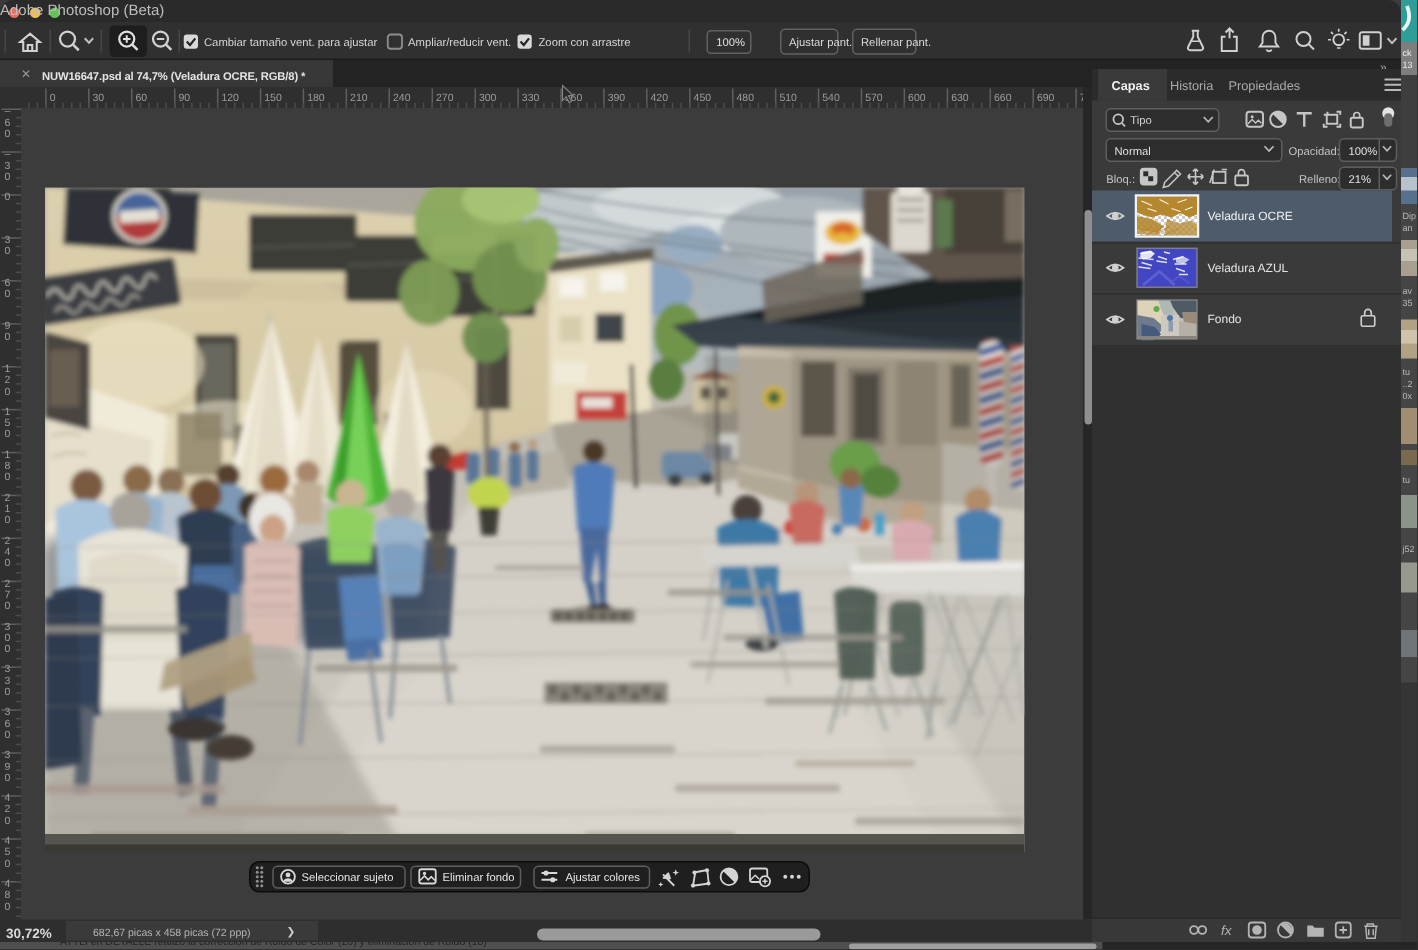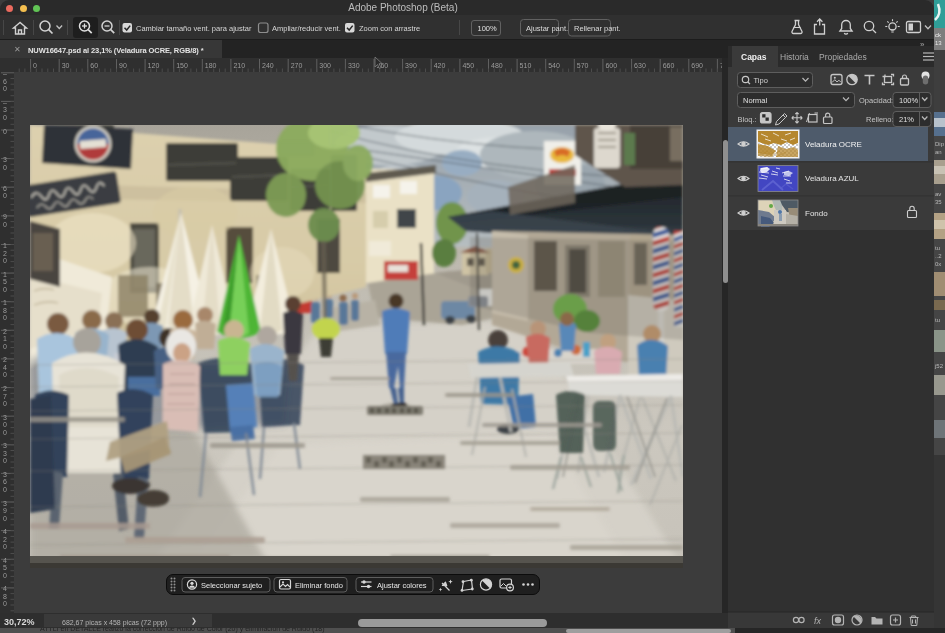--- a/index.html
+++ b/index.html
@@ -39,21 +39,21 @@
     <text x="1" y="368" font-size="6" fill="#b8b8b8">j52</text>
     <rect x="0" y="375" width="11" height="20" fill="#98988e"></rect>
     <rect x="0" y="420" width="11" height="18" fill="#6e7478"></rect>
     <rect x="0" y="455" width="11" height="178" fill="#353535"></rect>
   </svg>
 
   <div class="abs" style="left:0;top:0;width:934px;height:15px;background:#2a2a2a;border-radius:9px 9px 0 0;"></div>
   <div class="abs" style="left:6px;top:4.5px;width:7px;height:7px;border-radius:50%;background:#ec6a5e;"></div>
   <div class="abs" style="left:19.5px;top:4.5px;width:7px;height:7px;border-radius:50%;background:#f4bf4f;"></div>
   <div class="abs" style="left:33px;top:4.5px;width:7px;height:7px;border-radius:50%;background:#61c455;"></div>
-  <div class="abs" style="left:0;top:2px;width:806px;text-align:center;font-size:10px;color:#bdbdbd;">Adobe Photoshop (Beta)</div>
+  <div class="abs" style="left:0;top:2px;width:806px;text-align:left;font-size:10px;color:#bdbdbd;">Adobe Photoshop (Beta)</div>
 
   <div class="abs" id="optbar" style="left:0;top:15px;width:934px;height:25px;background:#303030;border-bottom:1px solid #1c1c1c;box-sizing:border-box;"></div>
   <svg class="abs" style="left:0;top:15px;" width="934" height="25">
     <line x1="3.5" y1="5" x2="3.5" y2="20" stroke="#474747" stroke-width="1"></line>
 
     <path d="M20,20.5 l-6.5,5.5 h2 v6 h9 v-6 h2 z M18.5,32 v-4 h3 v4" fill="none" stroke="#d2d2d2" stroke-width="1.4" transform="translate(0,-13)"></path>
     <line x1="33.5" y1="5" x2="33.5" y2="20" stroke="#474747" stroke-width="1"></line>
 
     <circle cx="45" cy="11" r="5" fill="none" stroke="#d2d2d2" stroke-width="1.5"></circle>
     <line x1="48.7" y1="14.7" x2="52.5" y2="18.5" stroke="#d2d2d2" stroke-width="1.7"></line>
@@ -110,21 +110,21 @@
       </g>
       <rect x="906.5" y="6.5" width="14" height="11" rx="1.5"></rect>
       <rect x="908.5" y="8.5" width="4.5" height="7" fill="#d0d0d0" stroke="none"></rect>
       <path d="M925,10.5 l3,3.2 3,-3.2" stroke="#c0c0c0"></path>
     </g>
   </svg>
 
   <div class="abs" style="left:0;top:40px;width:728px;height:18px;background:#232323;"></div>
   <div class="abs" style="left:0;top:40px;width:222px;height:18px;background:#373737;"></div>
   <div class="abs" style="left:14px;top:45px;font-size:8px;color:#9a9a9a;">✕</div>
-  <div class="abs" style="left:28px;top:45.5px;font-size:7.5px;color:#e4e4e4;font-weight:bold;letter-spacing:-0.1px;">NUW16647.psd al 23,1% (Veladura OCRE, RGB/8) *</div>
+  <div class="abs" style="left:28px;top:45.5px;font-size:7.5px;color:#e4e4e4;font-weight:bold;letter-spacing:-0.1px;">NUW16647.psd al 74,7% (Veladura OCRE, RGB/8) *</div>
 
   <div class="abs" style="left:0;top:58px;width:728px;height:14px;background:#2f2f2f;"></div>
   <div class="abs" style="left:0;top:72px;width:14px;height:541px;background:#2f2f2f;"></div>
   <svg class="abs" style="left:0;top:58px;" width="728" height="14" id="hruler">
       <line x1="30.6" y1="1" x2="30.6" y2="14" stroke="#606060" stroke-width="1"></line>
     <text x="33.1" y="9.5" font-size="7" fill="#9c9c9c">0</text>
     <line x1="59.2" y1="1" x2="59.2" y2="14" stroke="#606060" stroke-width="1"></line>
     <text x="61.7" y="9.5" font-size="7" fill="#9c9c9c">30</text>
     <line x1="87.8" y1="1" x2="87.8" y2="14" stroke="#606060" stroke-width="1"></line>
     <text x="90.3" y="9.5" font-size="7" fill="#9c9c9c">60</text>

